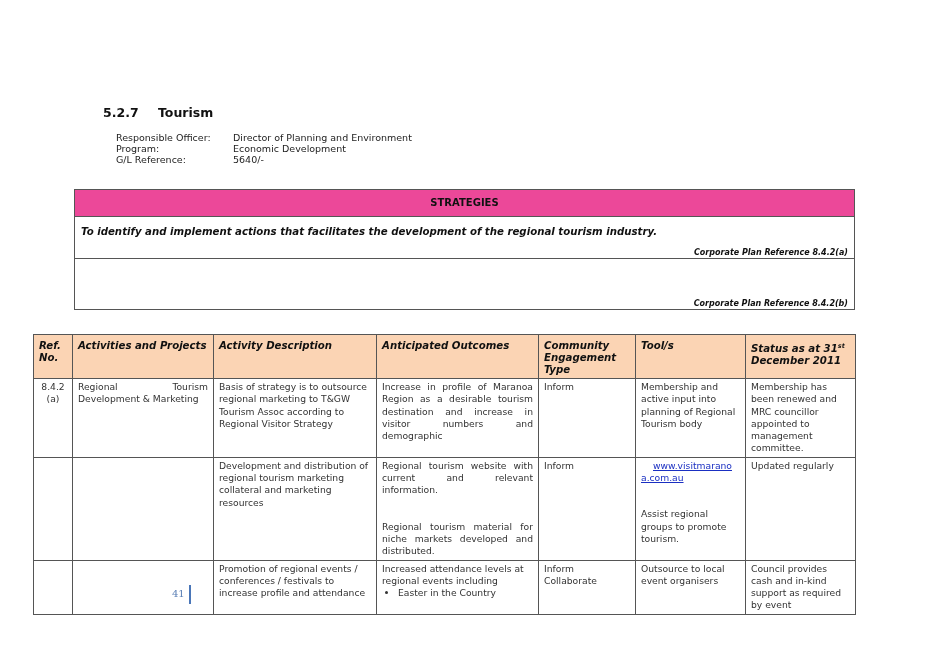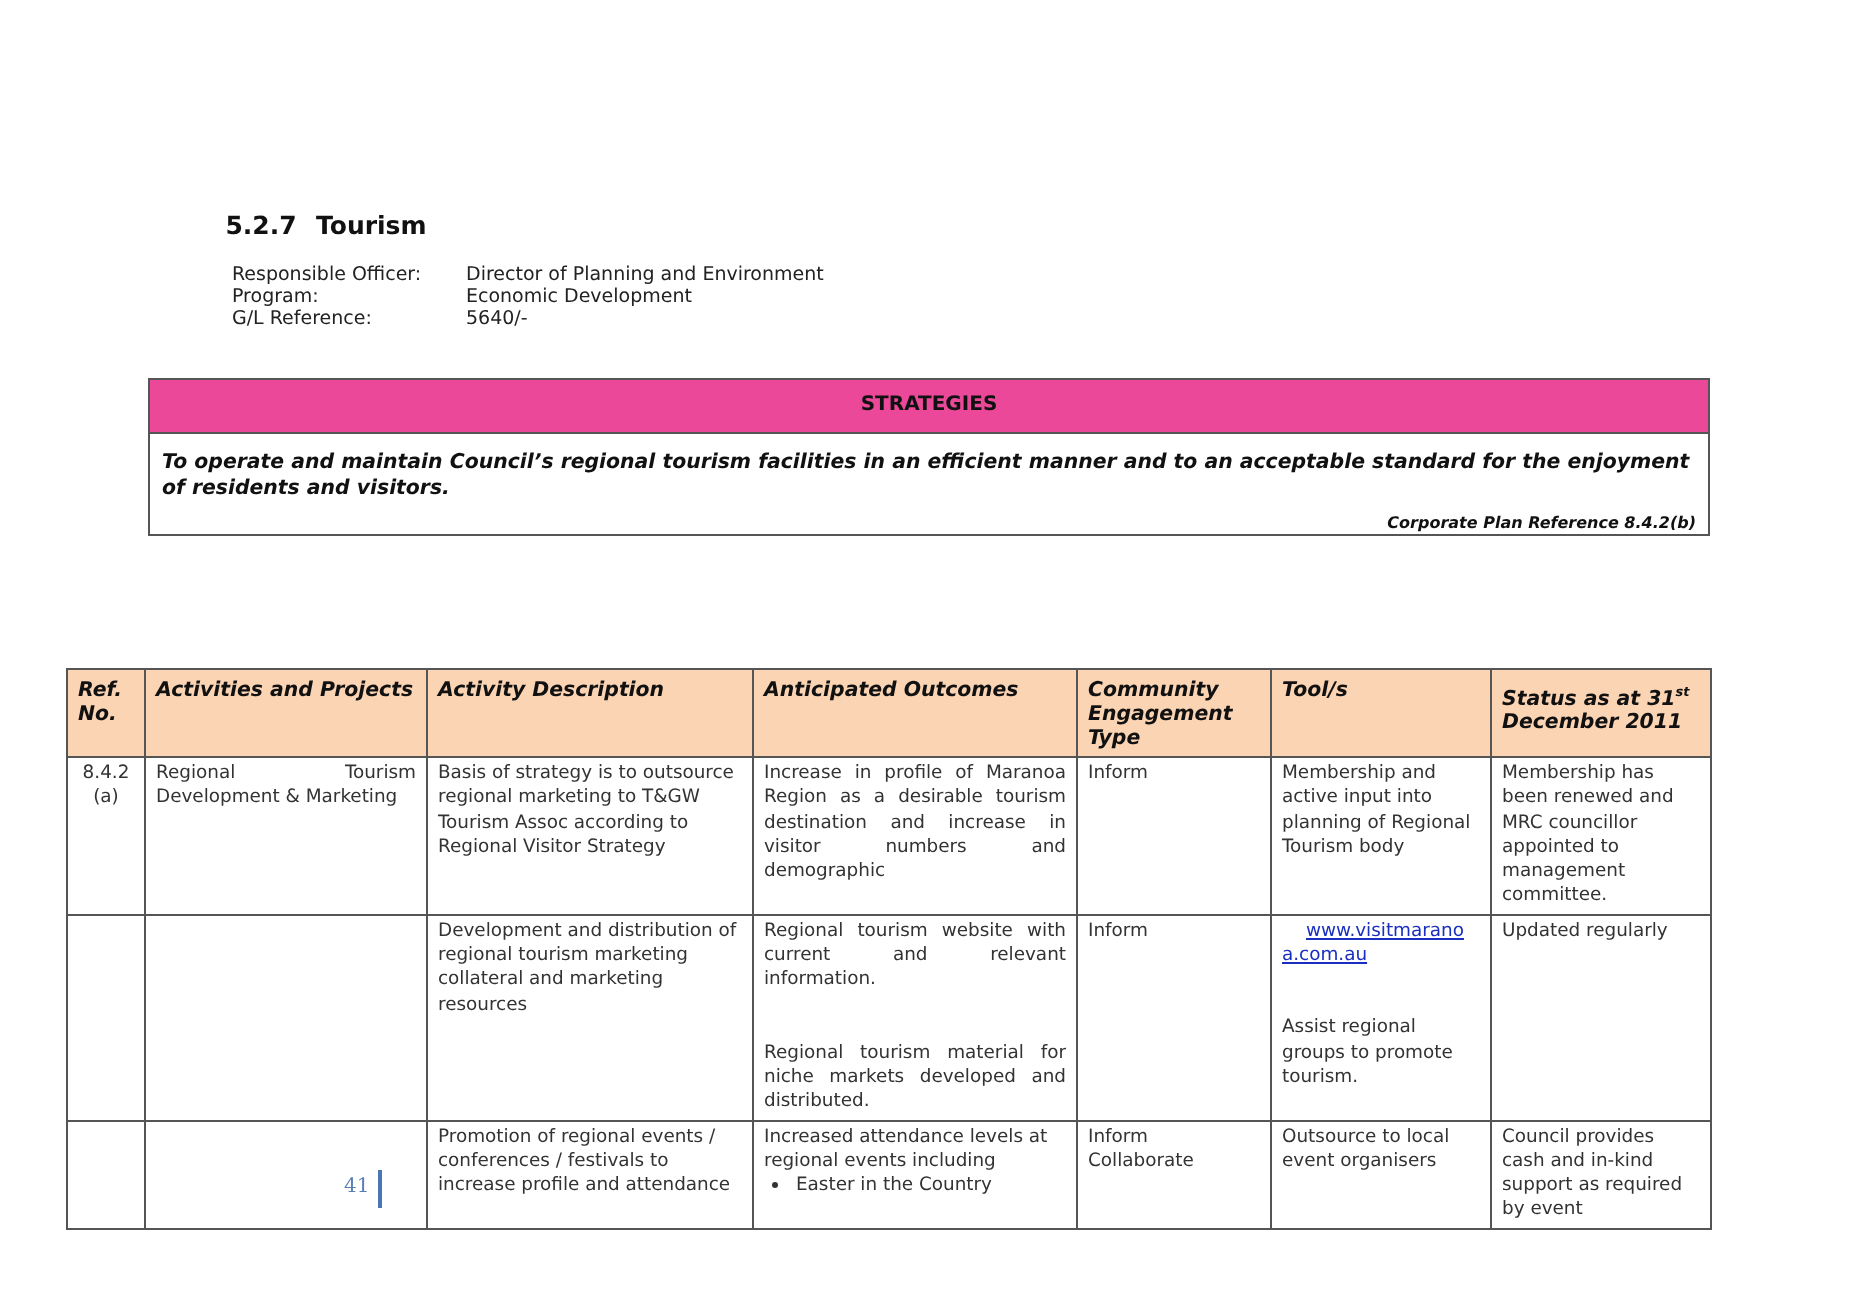--- a/index.html
+++ b/index.html
@@ -2,21 +2,21 @@
 <html><head>
   <meta charset="utf-8">
   <style>
     html, body { margin: 0; padding: 0; }
     body {
       width: 929px; height: 656px; position: relative; background: #ffffff;
       font-family: "DejaVu Sans", "Liberation Sans", sans-serif; color: #222;
       overflow: hidden;
     }
     .section-title {
-      position: absolute; left: 103px; top: 105px; font-size: 12.5px; font-weight: bold; color: #111; text-align: center;
+      position: absolute; left: 103px; top: 105px; font-size: 12.5px; font-weight: bold; color: #111;
     }
     .section-title .num { display: inline-block; width: 55px; }
     .meta { position: absolute; left: 80px; top: 132px; font-size: 9.5px; line-height: 11px; color: #222; }
     .meta .row { display: flex; }
     .meta .lbl { width: 117px; padding-left: 36px; }
     .strategies {
       position: absolute; left: 74px; top: 189px; width: 781px; border: 1px solid #555;
       box-sizing: border-box;
     }
     .strategies .hdr {
@@ -73,22 +73,25 @@
     <span>Economic Development</span>
   </div>
   <div class="row">
     <span class="lbl">G/L Reference:</span>
     <span>5640/-</span>
   </div>
 </div>
 
 <div class="strategies">
   <div class="hdr">STRATEGIES</div>
+  <div class="srow r1">
+    <div class="stext">To identify and implement actions that facilitates the development of the regional tourism industry.</div>
+    <div class="ref">Corporate Plan Reference 8.4.2(a)</div>
+  </div>
   <div class="srow r2">
-    <div class="stext">To operate and maintain Council’s regional tourism facilities in an efficient manner and to an acceptable standard for the enjoyment of residents and visitors.</div>
     <div class="ref">Corporate Plan Reference 8.4.2(b)</div>
   </div>
 </div>
 
 <table class="acts">
   <colgroup>
     <col style="width:39px">
       <col style="width:141px">
       <col style="width:163px">
       <col style="width:162px">

